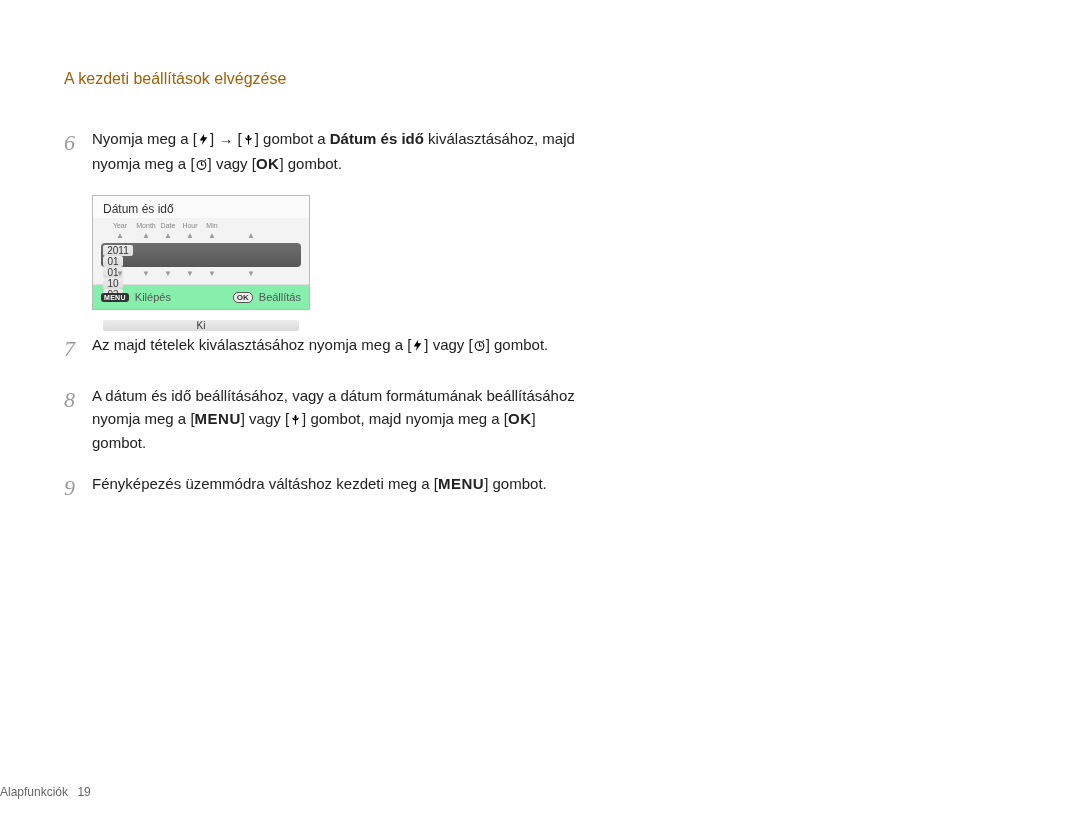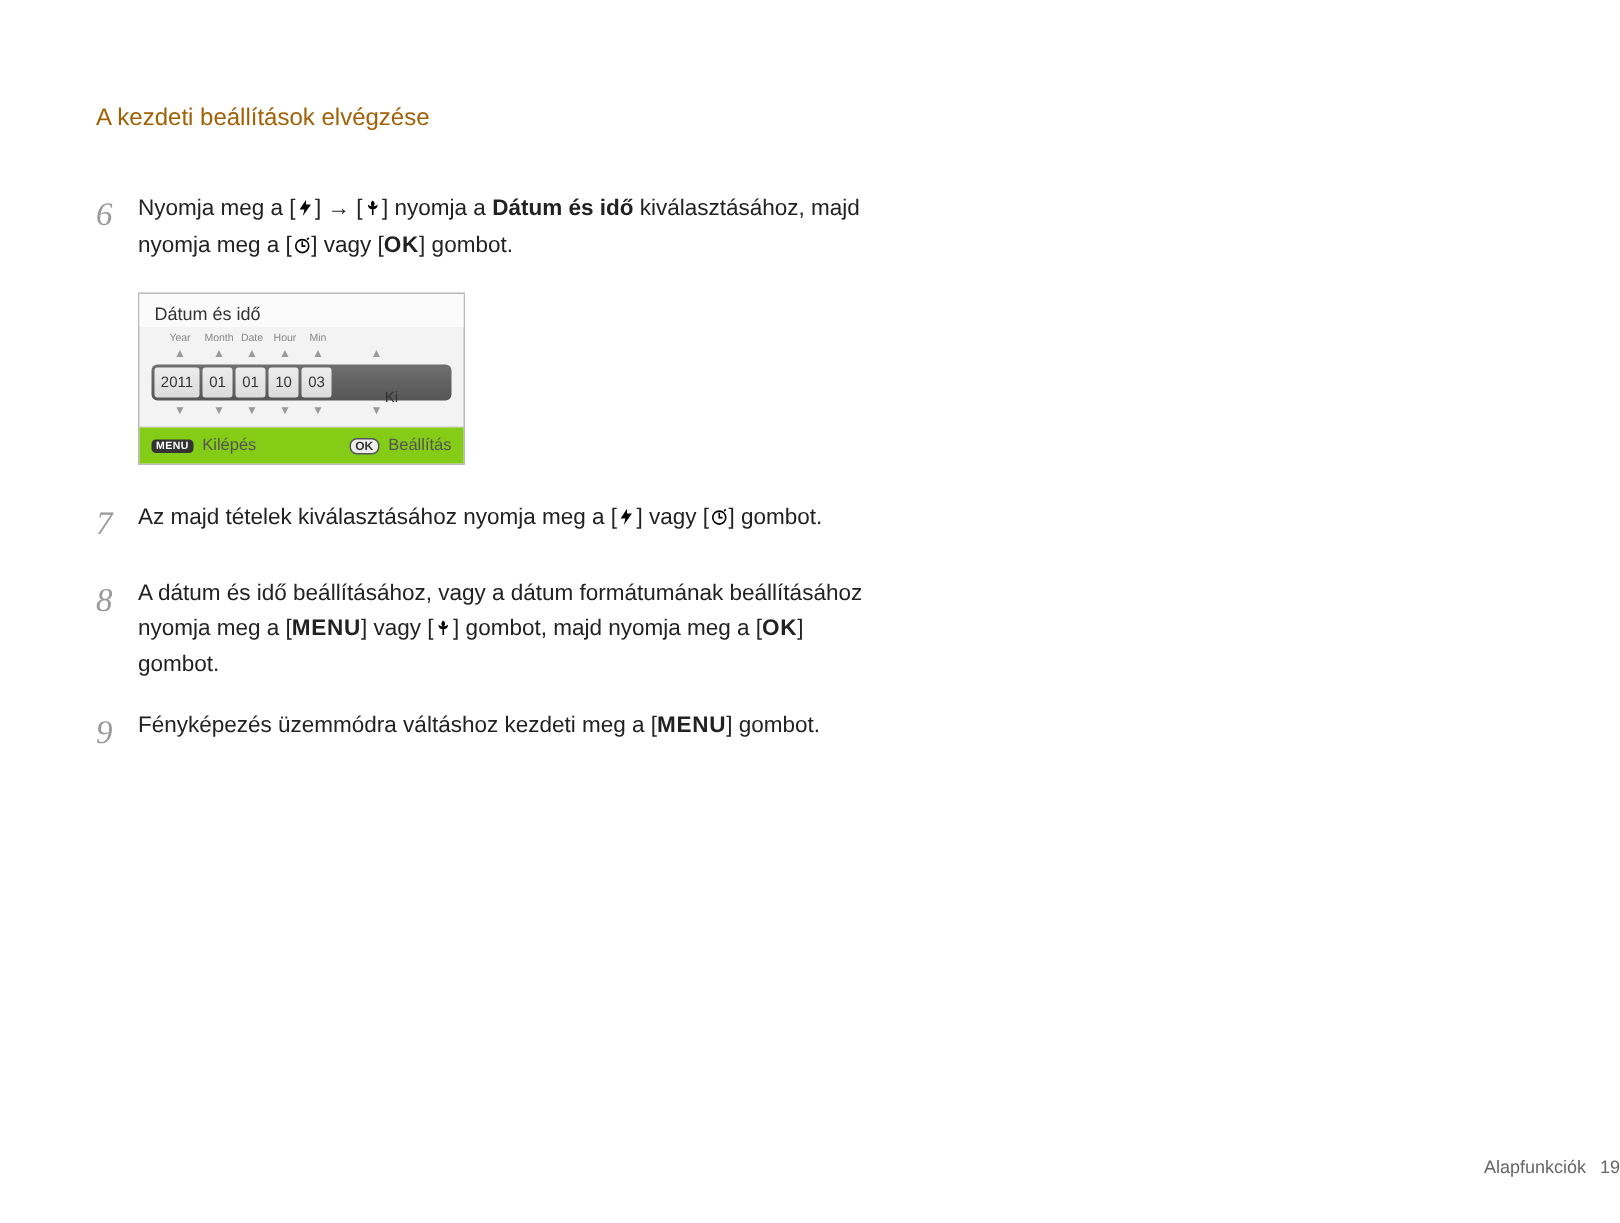--- a/index.html
+++ b/index.html
@@ -106,20 +106,21 @@
 
   .value-strip {
     margin-top: 3px;
     height: 24px;
     border-radius: 4px;
     background: linear-gradient(#6f6f6f, #565656);
     display: flex;
     align-items: stretch;
     padding: 2px;
     box-sizing: border-box;
+    flex-direction: column;
   }
   .vcell {
     background: linear-gradient(#ececec, #dcdcdc);
     border-radius: 2px;
     margin-right: 2px;
     display: flex;
     align-items: center;
     justify-content: center;
     font-size: 10px;
     color: #333;
@@ -131,21 +132,21 @@
   .vHour  { width: 20px; }
   .vMin   { width: 20px; }
   .vOff   { flex: 1; }
 
   .lcd-footer {
     display: flex;
     align-items: center;
     gap: 6px;
     padding: 6px 8px;
     border-top: 1px solid #ddd;
-    background: #84cc16;
+    background: #86efac;
     font-size: 11px;
     color: #555;
   }
   .lcd-footer .menu-badge {
     display:inline-block;
     font-size:7px;
     font-weight:bold;
     background:#333;
     color:#fff;
     border-radius:3px;
@@ -159,24 +160,24 @@
     border:1px solid #555;
     border-radius:5px;
     padding:0 3px;
     color:#333;
     background:#eee;
   }
   .lcd-footer .spacer { flex:1; }
 
   .page-footer {
     position: absolute;
-    bottom: 30px;
+    bottom: 16px;
     left: 0;
     width: 1080px;
-    text-align: right;
+    text-align: left;
     font-size: 12px;
     color: #666;
   }
   .page-footer .pn { margin-left: 6px; }
 
   
   svg.icon {
     width: 13px;
     height: 13px;
   }
@@ -196,21 +197,21 @@
       <div class="step-num">6</div>
       <div class="step-body">
         <span>Nyomja meg a [</span><span class="inline-icon">
           <svg class="icon" viewBox="0 0 24 24">
               <path d="M13 2 L5 14 H11 L9 22 L19 8 H13 Z" fill="#000"></path>
             </svg>
         </span><span>] → [</span><span class="inline-icon">
           <svg class="icon" viewBox="0 0 24 24">
               <path d="M12 3 C9 5 9 9 12 11 C15 9 15 5 12 3 Z M6 8 C6 12 9 14 12 14 C15 14 18 12 18 8 C16 11 8 11 6 8 Z M11 14 H13 V21 H11 Z" fill="#000"></path>
             </svg>
-        </span><span>] nyomja a </span><span class="bold">Dátum és idő</span><span> kiválasztásához, majd nyomja meg a [</span><span class="inline-icon">
+        </span><span>] gombot a </span><span class="bold">Dátum és idő</span><span> kiválasztásához, majd nyomja meg a [</span><span class="inline-icon">
           <svg class="icon" viewBox="0 0 24 24">
               <circle cx="12" cy="13" r="8" fill="none" stroke="#000" stroke-width="2"></circle>
               <path d="M12 7 V13 H16" stroke="#000" stroke-width="2" fill="none"></path>
               <path d="M18 5 L20 3" stroke="#000" stroke-width="2"></path>
             </svg>
         </span><span>] vagy [</span><span class="icon-label">OK</span><span>] gombot.</span>
       </div>
     </div>
 
     <div class="lcd">

